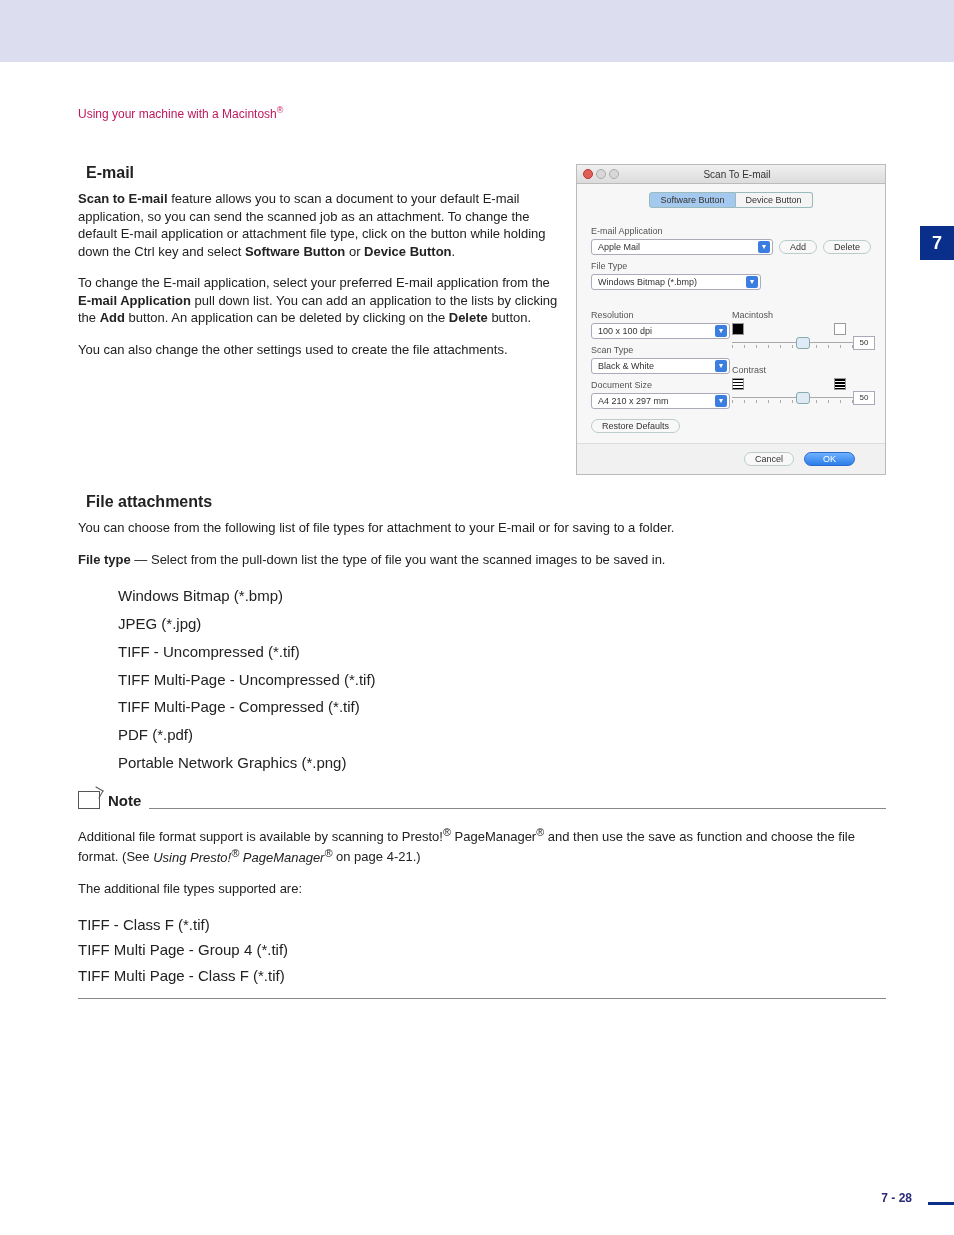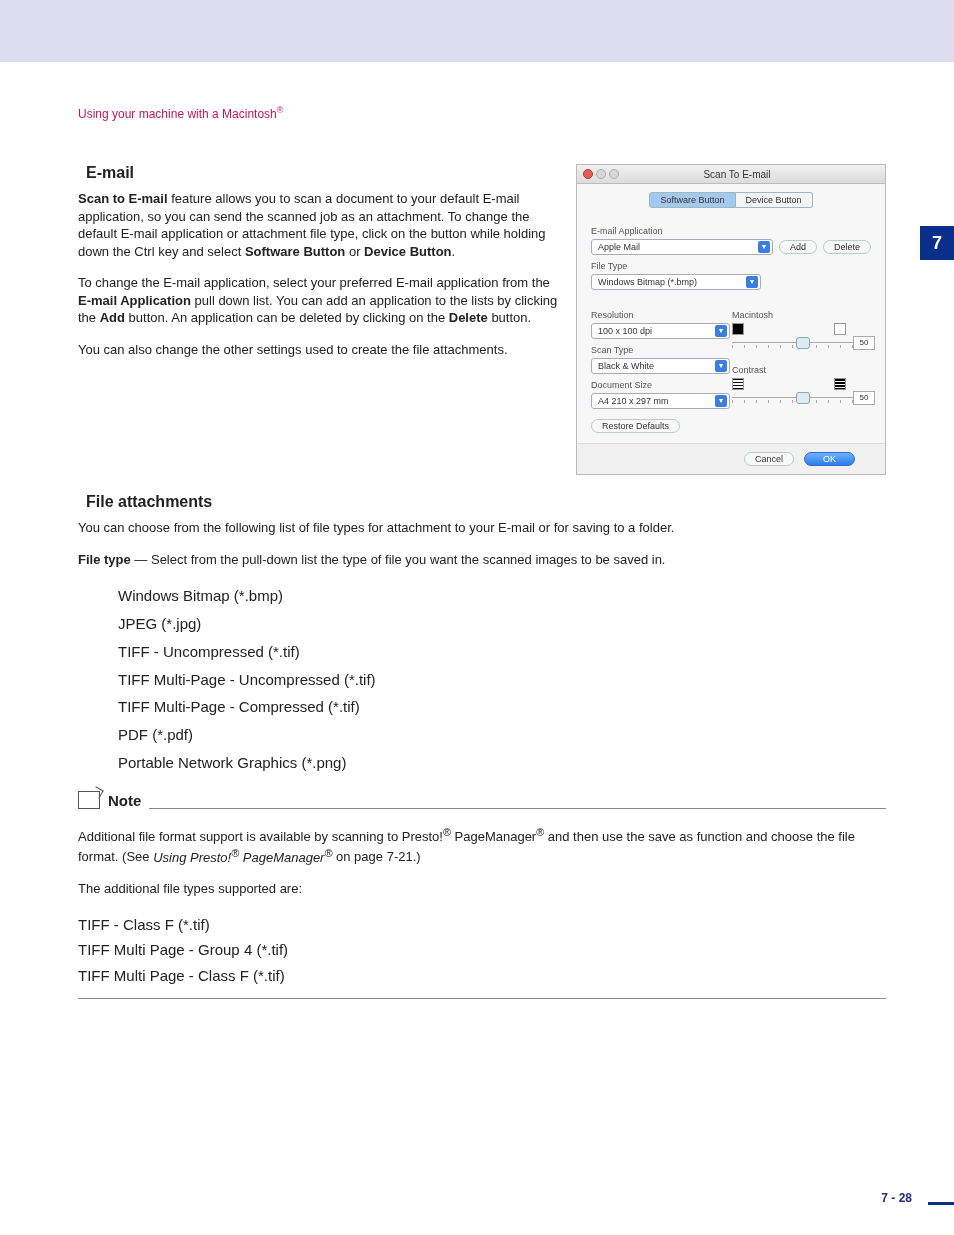--- a/index.html
+++ b/index.html
@@ -197,21 +197,21 @@
       <div>PDF (*.pdf)</div>
       <div>Portable Network Graphics (*.png)</div>
     </div>
 
     <div class="note-hdr">
       <div class="note-icon"></div>
       <div class="note-label">Note</div>
       <div class="note-line"></div>
     </div>
     <p>
-      <span>Additional file format support is available by scanning to Presto!</span><sup>®</sup><span> PageManager</span><sup>®</sup><span> and then use the save as function and choose the file format. (See </span><i><span>Using Presto!</span><sup>®</sup><span> PageManager</span><sup>®</sup></i><span> on page 7-21.)</span>
+      <span>Additional file format support is available by scanning to Presto!</span><sup>®</sup><span> PageManager</span><sup>®</sup><span> and then use the save as function and choose the file format. (See </span><i><span>Using Presto!</span><sup>®</sup><span> PageManager</span><sup>®</sup></i><span> on page 4-21.)</span>
     </p>
     <p>The additional file types supported are:</p>
     <div class="add-list">
       <div>TIFF - Class F (*.tif)</div>
       <div>TIFF Multi Page - Group 4 (*.tif)</div>
       <div>TIFF Multi Page - Class F (*.tif)</div>
     </div>
     <div class="hr2"></div>
   </div>
 

